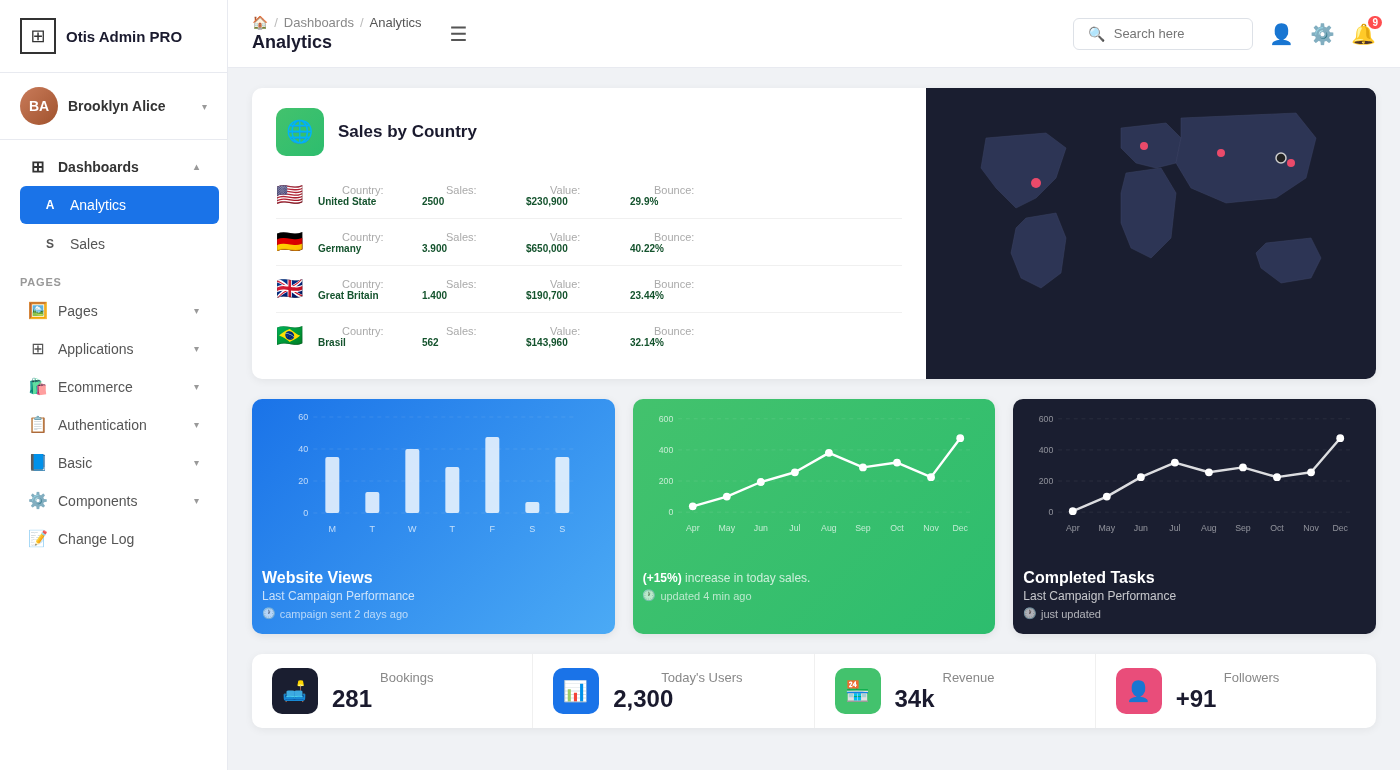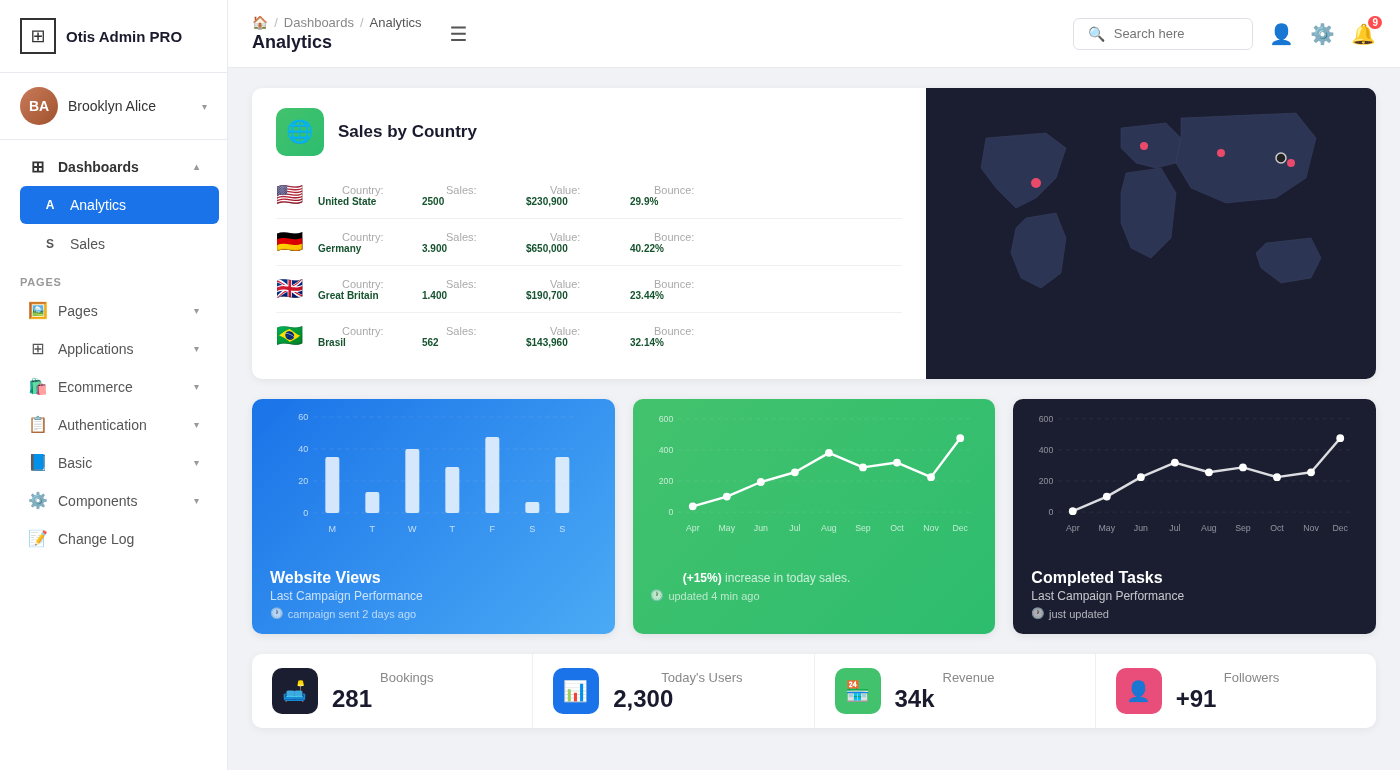--- a/index.html
+++ b/index.html
@@ -35,21 +35,21 @@
       padding: 14px 20px;
       border-bottom: 1px solid #e8eaf0;
     }
     .avatar {
       width: 38px; height: 38px; border-radius: 50%;
       background: linear-gradient(135deg, #c97b5a, #a0522d);
       display: flex; align-items: center; justify-content: center;
       color: #fff; font-size: 14px; font-weight: 600;
       overflow: hidden;
     }
-    .user-name { font-size: 14px; font-weight: 400; color: #333; }
+    .user-name { font-size: 14px; font-weight: 700; color: #333; }
     .chevron-down { font-size: 10px; color: #999; margin-left: auto; }
 
     .sidebar-nav { flex: 1; overflow-y: auto; padding: 8px 0; }
     .nav-section-label {
       font-size: 11px; font-weight: 700; color: #999;
       padding: 12px 20px 4px; letter-spacing: 0.8px; text-transform: uppercase;
     }
     .nav-item {
       display: flex; align-items: center; gap: 10px;
       padding: 9px 20px; cursor: pointer;
@@ -148,25 +148,25 @@
     .chart-card {
       flex: 1;
       border-radius: 10px;
       overflow: hidden;
       box-shadow: 0 2px 8px rgba(0,0,0,0.08);
     }
     .chart-card-blue { background: linear-gradient(135deg, #1a73e8, #4baaf5); }
     .chart-card-green { background: linear-gradient(135deg, #43c26d, #2dbd6e); }
     .chart-card-dark { background: #1a1e30; }
     .chart-area { height: 160px; padding: 8px 16px 0; }
-    .chart-bottom { padding: 10px 18px 14px; }
+    .chart-bottom { padding: 10px 10px 14px; }
     .chart-card-title { font-size: 16px; font-weight: 700; color: #fff; }
     .chart-subtitle { font-size: 12px; color: rgba(255,255,255,0.75); margin-top: 2px; }
     .chart-timestamp { font-size: 11px; color: rgba(255,255,255,0.65); display: flex; align-items: center; gap: 4px; margin-top: 4px; }
-    .chart-highlight { color: #fff; font-weight: 700; margin-left: 32px; }
+    .chart-highlight { color: #fff; font-weight: 700; }
 
     
     .stats-bar {
       display: flex;
       background: #fff;
       border-radius: 10px;
       overflow: hidden;
       box-shadow: 0 2px 8px rgba(0,0,0,0.06);
     }
     .stat-item {

